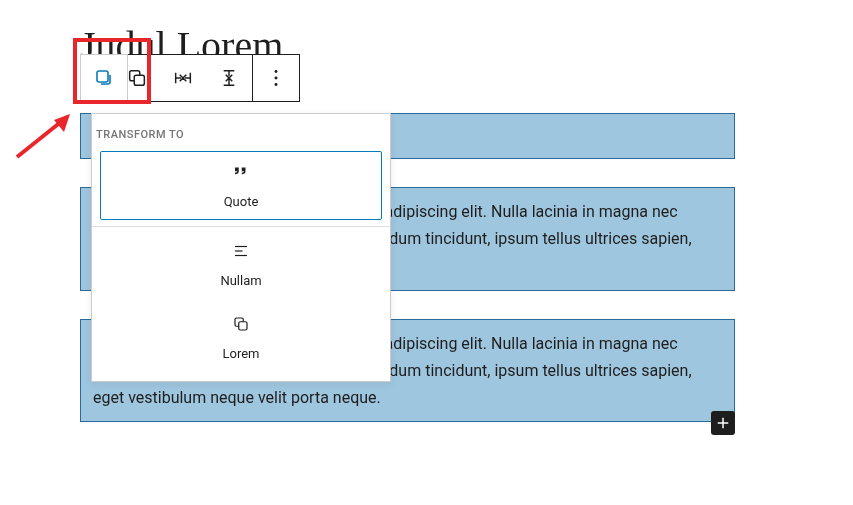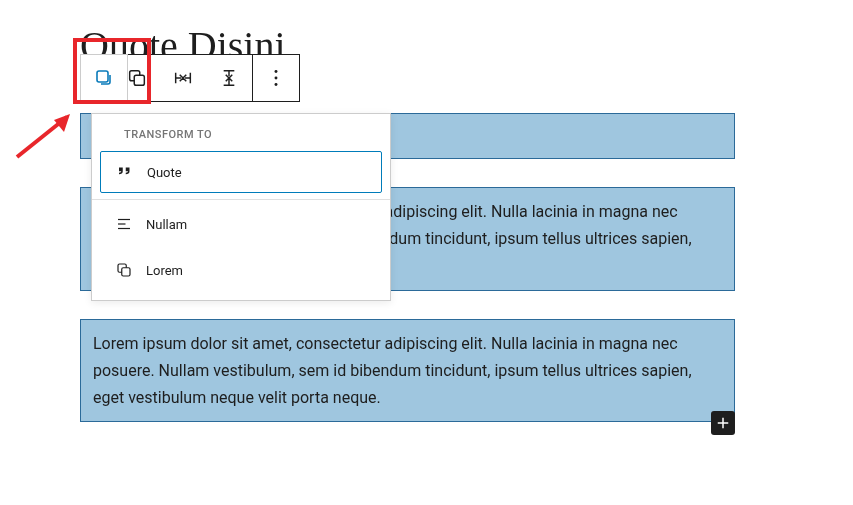--- a/index.html
+++ b/index.html
@@ -81,32 +81,33 @@
       background: #fff;
       border: 1px solid #ccc;
       box-shadow: 0 2px 8px rgba(0,0,0,0.08);
       z-index: 15;
     }
     .dropdown-header {
       font-size: 11px;
       font-weight: 500;
       color: #757575;
       letter-spacing: 0.5px;
-      padding: 14px 32px 10px;
+      padding: 14px 4px 10px;
       text-transform: uppercase;
     }
     .dropdown-item {
       display: flex;
       align-items: center;
       gap: 12px;
       padding: 10px 14px;
       margin: 0 8px 6px;
       font-size: 13px;
       color: #1e1e1e;
       cursor: pointer;
+      flex-direction: column;
     }
     .dropdown-item.selected {
       border: 1.5px solid #007cba;
       border-radius: 2px;
     }
     .dropdown-hr {
       height: 1px;
       background: #e0e0e0;
       margin: 4px 0;
     }
@@ -142,21 +143,21 @@
       border-radius: 3px;
       display: flex;
       align-items: center;
       justify-content: center;
       cursor: pointer;
     }
   </style>
 </head>
 <body>
 
-<div class="page-title">Quote Disini</div>
+<div class="page-title">Judul Lorem</div>
 
 <div class="highlight-btn">
   <svg width="24" height="24" viewBox="0 0 24 24" fill="none">
     <rect x="5" y="5" width="11" height="11" rx="2" stroke="#0a7bba" stroke-width="1.6"></rect>
     <path d="M9 18 h7 a2 2 0 0 0 2-2 v-7" stroke="#0a7bba" stroke-width="1.6" fill="none"></path>
   </svg>
 </div>
 
 <div class="highlight-box"></div>
 

